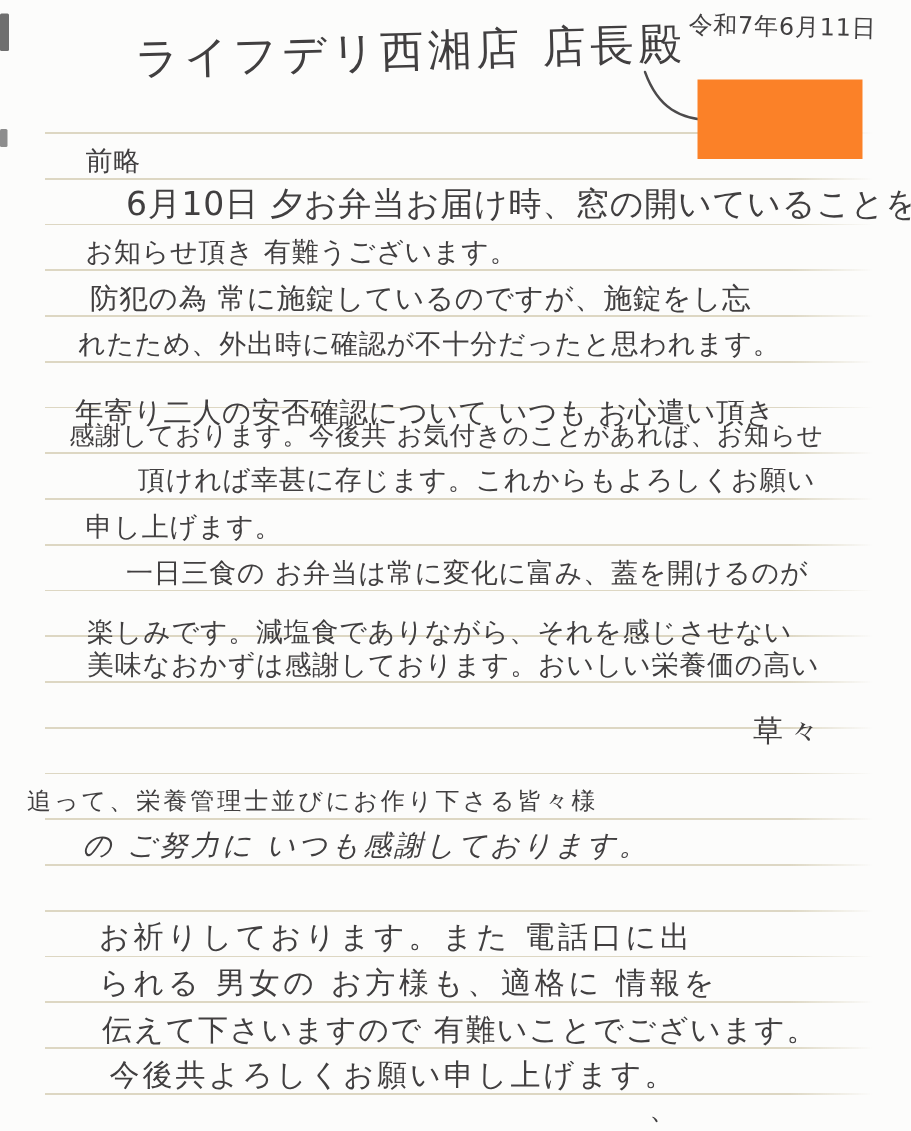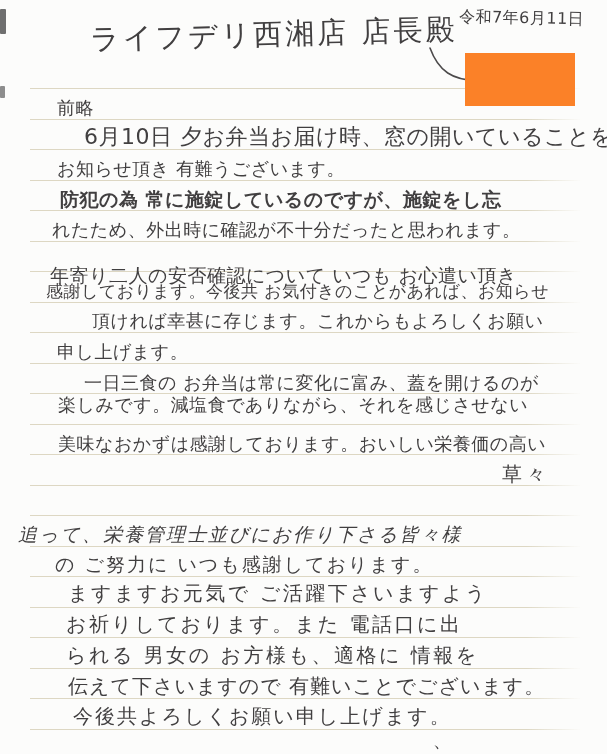--- a/index.html
+++ b/index.html
@@ -101,33 +101,32 @@
 
   <svg class="flourish" width="70" height="50">
     <path d="M10,6 C 18,28 32,40 62,38" stroke="#4c4a4b" fill="none" stroke-width="1.6" stroke-linecap="round"></path>
   </svg>
 
   <div class="redaction"></div>
 
   <div class="ink line" style="left:57px;  top:95px;">前略</div>
   <div class="ink line" style="left:84px;  top:124px; font-size:22px;">6月10日 夕お弁当お届け時、窓の開いていることを</div>
   <div class="ink line" style="left:57px;  top:156px;">お知らせ頂き 有難うございます。</div>
-  <div class="ink line" style="left:60px;  top:186px; font-size:19px;font-weight:bold;">防犯の為 常に施錠しているのですが、施錠をし忘</div>
+  <div class="ink line" style="left:60px;  top:186px; font-size:19px;">防犯の為 常に施錠しているのですが、施錠をし忘</div>
   <div class="ink line" style="left:52px;  top:217px;">れたため、外出時に確認が不十分だったと思われます。</div>
   <div class="ink line" style="left:50px;  top:262px; font-size:19px;">年寄り二人の安否確認について いつも お心遣い頂き</div>
   <div class="ink line" style="left:46px;  top:278px; font-size:17px;">感謝しております。今後共 お気付きのことがあれば、お知らせ</div>
   <div class="ink line" style="left:53px;  top:308px;margin-left:39px;">頂ければ幸甚に存じます。これからもよろしくお願い</div>
   <div class="ink line" style="left:57px;  top:339px;">申し上げます。</div>
   <div class="ink line" style="left:84px;  top:370px;">一日三食の お弁当は常に変化に富み、蓋を開けるのが</div>
-  <div class="ink line" style="left:58px;  top:392px;font-family:Liberation Serif, serif;">楽しみです。減塩食でありながら、それを感じさせない</div>
+  <div class="ink line" style="left:58px;  top:408px;font-family:Liberation Serif, serif;">楽しみです。減塩食でありながら、それを感じさせない</div>
   <div class="ink line" style="left:58px;  top:431px;">美味なおかずは感謝しております。おいしい栄養価の高い</div>
-  <div class="ink line sign" style="left:502px; top:461px;">草々</div>
-  <div class="ink line" style="left:18px;  top:521px; font-size:19px; letter-spacing:2px;font-style:italic;">追って、栄養管理士並びにお作り下さる皆々様</div>
-  <div class="ink line" style="left:55px;  top:551px; font-size:19px; letter-spacing:2px;">の ご努力に いつも感謝しております。</div>
-  <div class="ink line lg" style="left:68px; top:580px;">ますますお元気で ご活躍下さいますよう</div>
+  <div class="ink line sign" style="left:502px; top:474px;">草々</div>
+  <div class="ink line" style="left:18px;  top:521px; font-size:16px; letter-spacing:2px;">追って、栄養管理士並びにお作り下さる皆々様</div>
+  <div class="ink line" style="left:55px;  top:551px; font-size:19px; letter-spacing:2px;font-style:italic;">の ご努力に いつも感謝しております。</div>
   <div class="ink line lg" style="left:66px; top:611px;">お祈りしております。また 電話口に出</div>
   <div class="ink line lg" style="left:66px; top:642px;">られる 男女の お方様も、適格に 情報を</div>
   <div class="ink line lg" style="left:68px; top:673px; letter-spacing:1px;">伝えて下さいますので 有難いことでございます。</div>
   <div class="ink line lg" style="left:73px; top:703px; letter-spacing:2px;">今後共よろしくお願い申し上げます。</div>
   <div class="ink line" style="left:433px; top:728px;">、</div>
   <div class="ink line sign" style="left:492px; top:726px;margin-top:25px;">以上</div>
 
   <div class="edge-mark m1"></div>
   <div class="edge-mark m2"></div>
 

